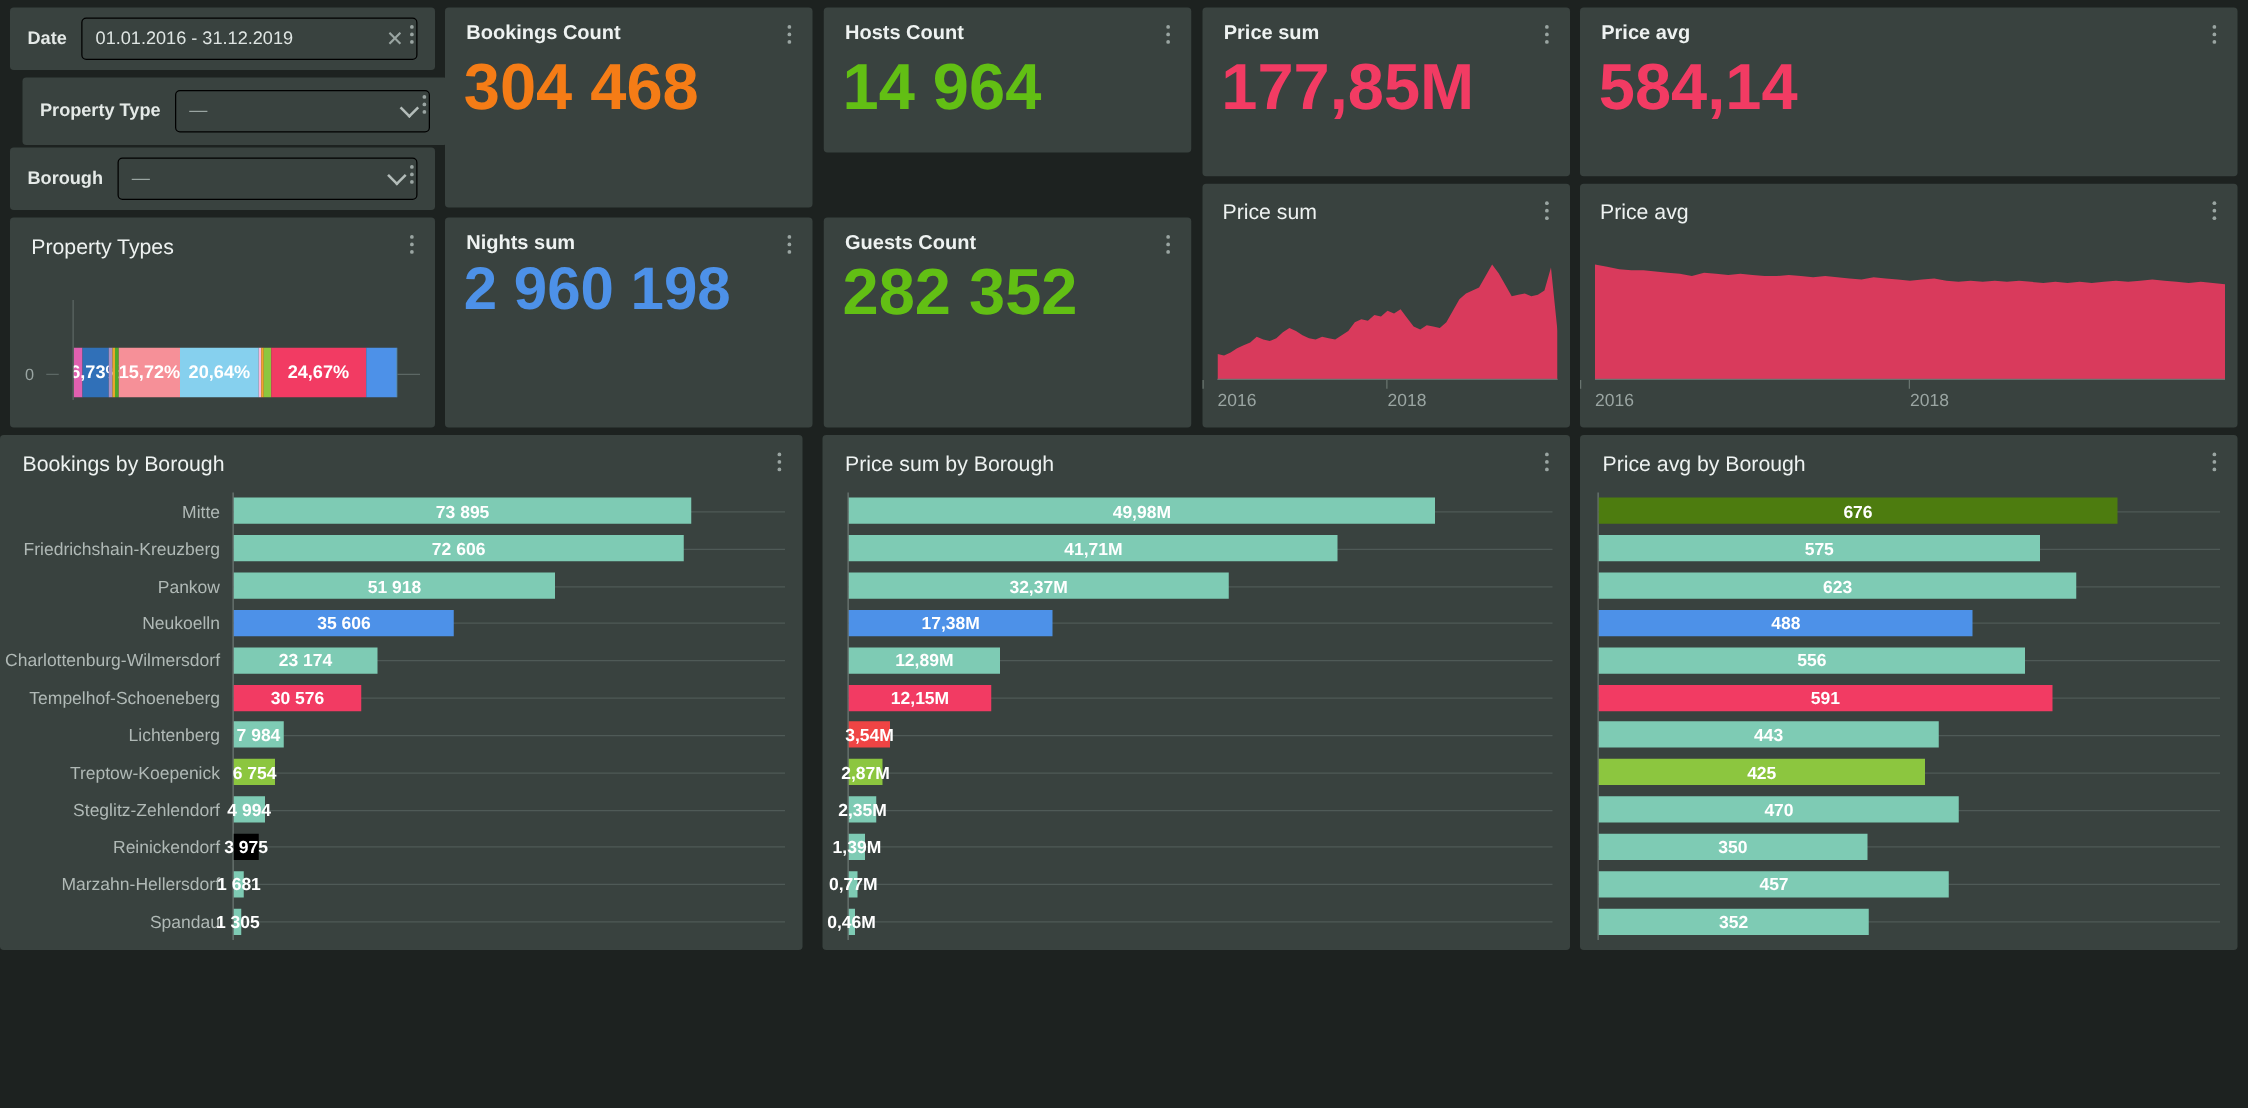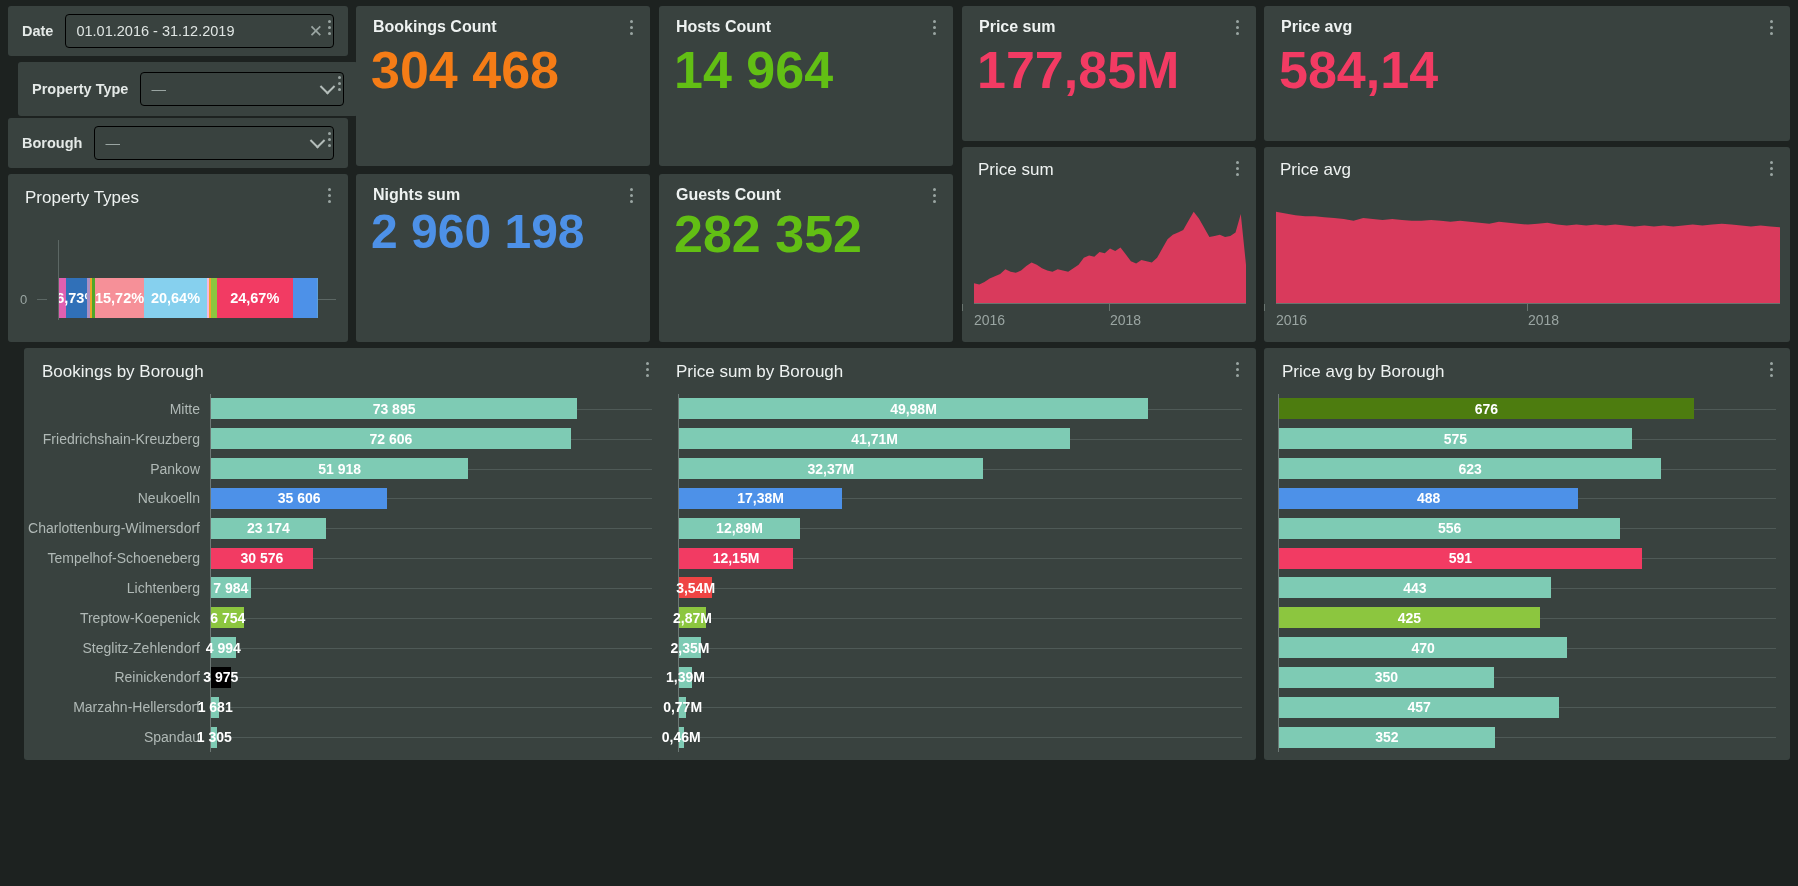--- a/index.html
+++ b/index.html
@@ -266,21 +266,21 @@
   <div class="panel" style="left:356px; top:6px; width:294px; height:160px;">
     <div class="kpi-title">Bookings Count</div>
     <div class="kpi-value" id="kpi0" style="color: rgb(245, 124, 22);">304 468</div>
     <div class="kebab">
         <i></i>
         <i></i>
         <i></i>
       </div>
   </div>
 
-  <div class="panel" style="left:659px; top:6px; width:294px; height:160px;">
+  <div class="panel" style="left:659px; top:6px; width:294px; height:116px;">
     <div class="kpi-title">Hosts Count</div>
     <div class="kpi-value" id="kpi1" style="color: rgb(98, 191, 20);">14 964</div>
     <div class="kebab">
         <i></i>
         <i></i>
         <i></i>
       </div>
   </div>
 
   <div class="panel" style="left:962px; top:6px; width:294px; height:135px;">
@@ -358,21 +358,21 @@
       </div>
     <div class="spark-axis"></div>
     <div class="spark-ticklabels" id="sparkticks1">
         <span style="left: 0%;">2016</span>
         <span style="left: 50%;">2018</span>
       </div>
   <div class="spark-tickmark" style="left: 0%;"></div>
       <div class="spark-tickmark" style="left: 50%;"></div>
     </div>
 
-  <div class="panel" style="left:24px; top:348px; width:642px; height:412px;">
+  <div class="panel" style="left:0; top:348px; width:642px; height:412px;">
     <div class="bc-title">Bookings by Borough</div>
     <div class="kebab">
         <i></i>
         <i></i>
         <i></i>
       </div>
     <div class="bc-body">
       <div class="bc-labels" id="bclab0">
           <div class="bc-label">Mitte</div>
           <div class="bc-label">Friedrichshain-Kreuzberg</div>

